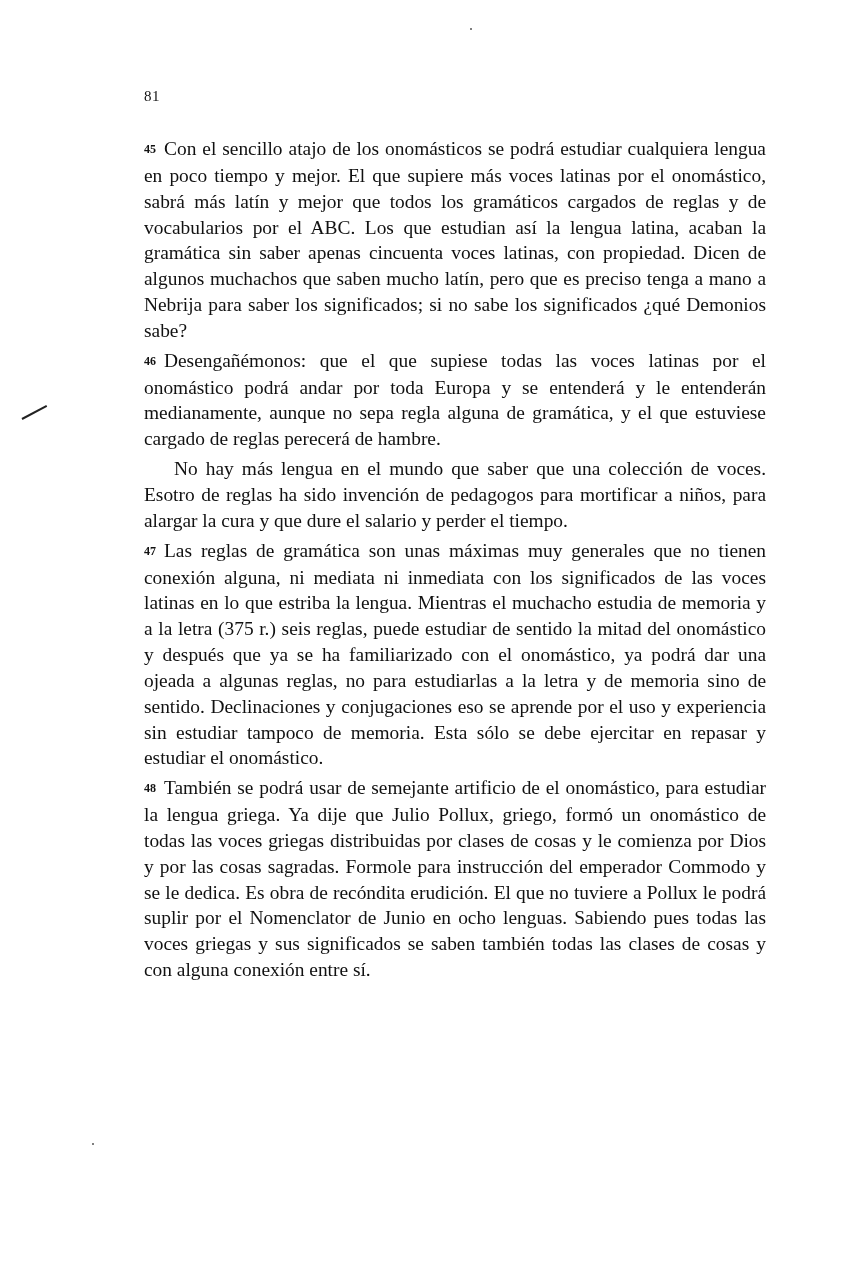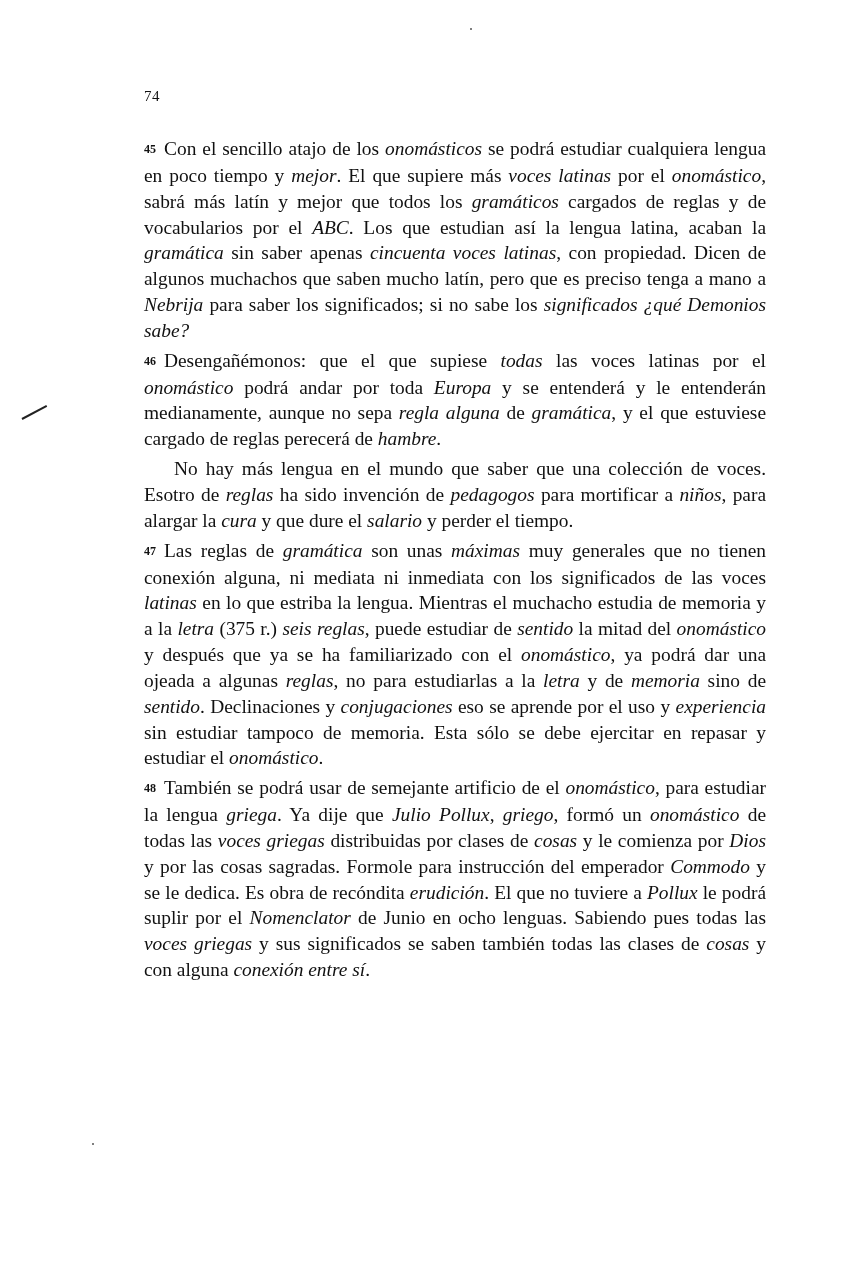--- a/index.html
+++ b/index.html
@@ -10,31 +10,31 @@
             font-family: "Liberation Serif", serif; font-size: 15px; letter-spacing: 0.4px; }
   .page-number { position: absolute; left: 0; top: 0; }
   .running-title { position: absolute; left: 141px; top: 0; font-variant: small-caps; }
   .body { position: absolute; left: 144px; top: 136px; width: 622px;
           font-family: "Liberation Serif", serif; font-size: 19.4px; line-height: 25.85px;
           text-align: justify; }
   .para { margin: 0; }
   .para + .para { margin-top: 4px; }
   .para.indent { text-indent: 30px; }
   .num { font-size: 12px; font-weight: bold; margin-right: 8px; vertical-align: 2px; }
-  .it { font-style: italic; }
+  .it { }
   .mark { position: absolute; left: 22px; top: 418px; width: 28px; height: 2px;
           background: #222; transform: rotate(-28deg); transform-origin: left center; }
   .speck { position: absolute; width: 2px; height: 2px; background: #555; border-radius: 1px; }
 </style>
 </head>
 <body>
 
 <div class="page">
   <div class="header">
-    <span class="page-number">74</span>
+    <span class="page-number">81</span>
   </div>
 
   <div class="body" id="body">
       <p class="para"><span class="num">45</span><span>Con el sencillo atajo de los </span><span class="it">onomásticos</span><span> se podrá estudiar cualquiera lengua en poco tiempo y </span><span class="it">mejor</span><span>. El que supiere más </span><span class="it">voces latinas</span><span> por el </span><span class="it">onomástico</span><span>, sabrá más latín y mejor que todos los </span><span class="it">gramáticos</span><span> cargados de reglas y de vocabularios por el </span><span class="it">ABC</span><span>. Los que estudian así la lengua latina, acaban la </span><span class="it">gramática</span><span> sin saber apenas </span><span class="it">cincuenta voces latinas</span><span>, con propiedad. Dicen de algunos muchachos que saben mucho latín, pero que es pre­ciso tenga a mano a </span><span class="it">Nebrija</span><span> para saber los significados; si no sabe los </span><span class="it">significados ¿qué Demonios sabe?</span></p>
       <p class="para"><span class="num">46</span><span>Desengañémonos: que el que supiese </span><span class="it">todas</span><span> las voces latinas por el </span><span class="it">onomástico</span><span> podrá andar por toda </span><span class="it">Europa</span><span> y se entenderá y le entenderán medianamente, aunque no sepa </span><span class="it">regla alguna</span><span> de </span><span class="it">gramática</span><span>, y el que estuviese cargado de reglas perecerá de </span><span class="it">hambre</span><span>.</span></p>
       <p class="para indent"><span>No hay más lengua en el mundo que saber que una colección de voces. Esotro de </span><span class="it">reglas</span><span> ha sido invención de </span><span class="it">pedagogos</span><span> para mortificar a </span><span class="it">niños</span><span>, para alargar la </span><span class="it">cura</span><span> y que dure el </span><span class="it">salario</span><span> y perder el tiempo.</span></p>
       <p class="para"><span class="num">47</span><span>Las reglas de </span><span class="it">gramática</span><span> son unas </span><span class="it">máximas</span><span> muy generales que no tienen conexión alguna, ni mediata ni inmediata con los significados de las voces </span><span class="it">latinas</span><span> en lo que estriba la lengua. Mientras el muchacho estudia de memoria y a la </span><span class="it">letra</span><span> (375 r.) </span><span class="it">seis reglas</span><span>, puede estudiar de </span><span class="it">sentido</span><span> la mitad del </span><span class="it">onomástico</span><span> y después que ya se ha familiarizado con el </span><span class="it">onomástico</span><span>, ya podrá dar una ojeada a algunas </span><span class="it">reglas</span><span>, no para estudiarlas a la </span><span class="it">letra</span><span> y de </span><span class="it">memoria</span><span> sino de </span><span class="it">sentido</span><span>. Declinaciones y </span><span class="it">conjugaciones</span><span> eso se aprende por el uso y </span><span class="it">experiencia</span><span> sin estudiar tampoco de me­moria. Esta sólo se debe ejercitar en repasar y estudiar el </span><span class="it">onomástico</span><span>.</span></p>
       <p class="para"><span class="num">48</span><span>También se podrá usar de semejante artificio de el </span><span class="it">onomás­tico</span><span>, para estudiar la lengua </span><span class="it">griega</span><span>. Ya dije que </span><span class="it">Julio Pollux</span><span>, </span><span class="it">griego</span><span>, formó un </span><span class="it">onomástico</span><span> de todas las </span><span class="it">voces griegas</span><span> distribui­das por clases de </span><span class="it">cosas</span><span> y le comienza por </span><span class="it">Dios</span><span> y por las cosas sagradas. Formole para instrucción del emperador </span><span class="it">Commodo</span><span> y se le dedica. Es obra de recóndita </span><span class="it">erudición</span><span>. El que no tuviere a </span><span class="it">Pollux</span><span> le podrá suplir por el </span><span class="it">Nomenclator</span><span> de Junio en ocho lenguas. Sabiendo pues todas las </span><span class="it">voces griegas</span><span> y sus significados se saben también todas las clases de </span><span class="it">cosas</span><span> y con alguna </span><span class="it">cone­xión entre sí</span><span>.</span></p>
     </div>
 

